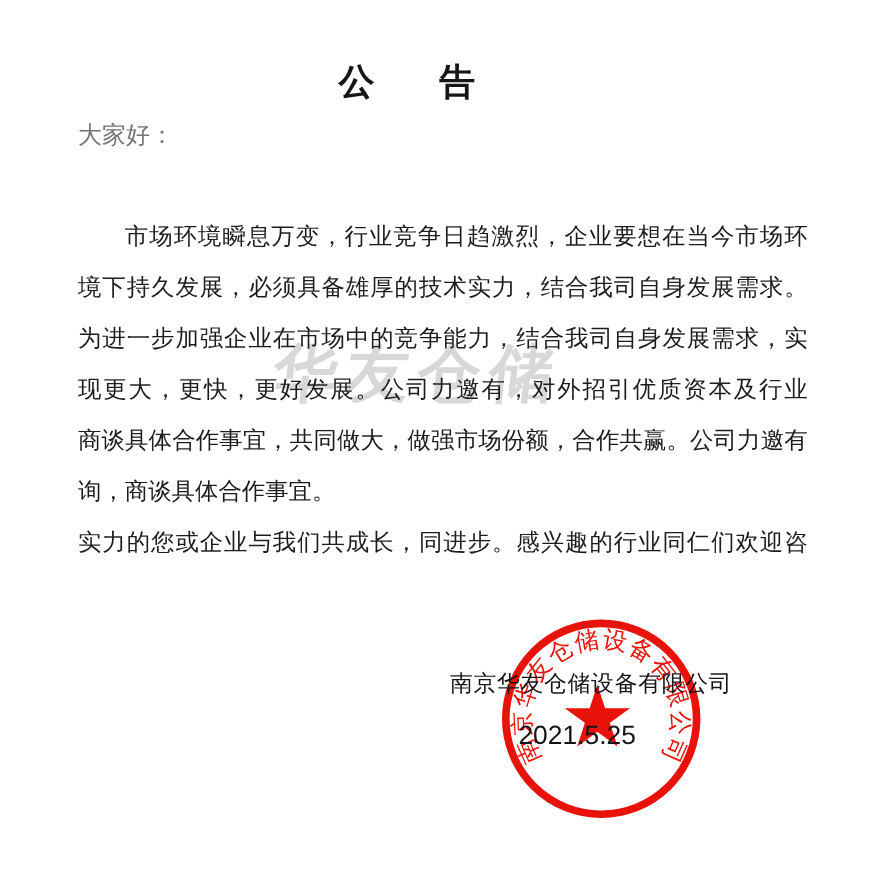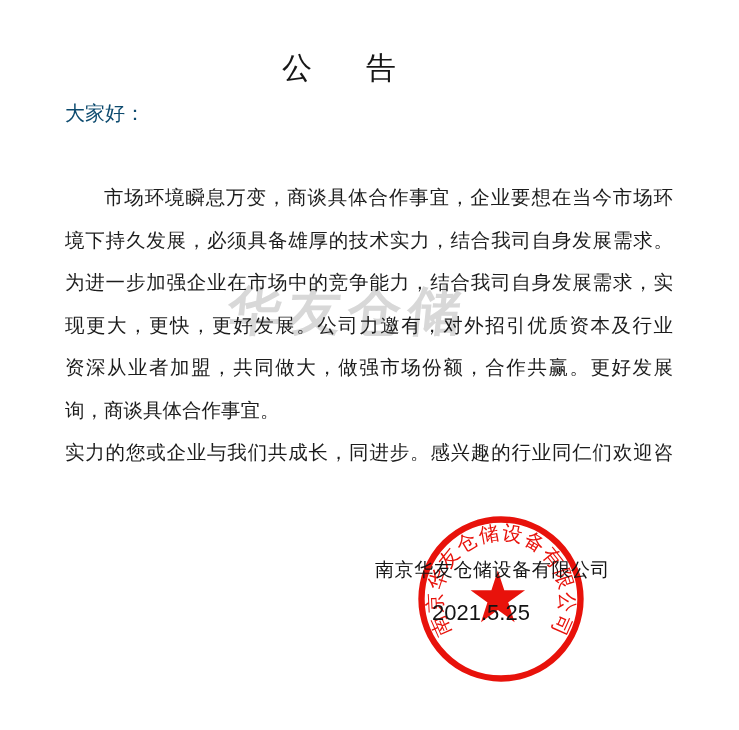--- a/index.html
+++ b/index.html
@@ -7,29 +7,29 @@
     position:relative;
     width:739px;height:730px;
     background:#ffffff;
     overflow:hidden;
     font-family:"Liberation Serif","DejaVu Serif",serif;
     color:#1c1c1c;
   }
   .title{
     position:absolute;left:0;top:48px;width:690px;
     text-align:center;
-    font-size:30px;font-weight:normal;
+    font-size:30px;font-weight:bold;
     letter-spacing:12px;
     color:#161616;
     white-space:pre;
   }
   .greeting{
     position:absolute;left:65px;top:99px;
     font-size:20px;line-height:28px;
-    color:#0c4a6e;
+    color:#737373;
   }
   .watermark{
     position:absolute;left:228px;top:276px;
     font-size:53px;font-weight:bold;
     letter-spacing:7px;
     color:#d8d8d8;
     transform:skewX(-6deg);
     white-space:nowrap;
     z-index:0;
   }
@@ -70,25 +70,25 @@
 
 <div class="page">
 
   <div class="title">公　告</div>
 
   <div class="greeting">大家好：</div>
 
   <div class="watermark">华友仓储</div>
 
   <div class="body" id="bodyLines">
-      <div class="bodyline first">市场环境瞬息万变，商谈具体合作事宜，企业要想在当今市场环</div>
+      <div class="bodyline first">市场环境瞬息万变，行业竞争日趋激烈，企业要想在当今市场环</div>
       <div class="bodyline">境下持久发展，必须具备雄厚的技术实力，结合我司自身发展需求。</div>
       <div class="bodyline">为进一步加强企业在市场中的竞争能力，结合我司自身发展需求，实</div>
       <div class="bodyline">现更大，更快，更好发展。公司力邀有，对外招引优质资本及行业</div>
-      <div class="bodyline">资深从业者加盟，共同做大，做强市场份额，合作共赢。更好发展</div>
+      <div class="bodyline">商谈具体合作事宜，共同做大，做强市场份额，合作共赢。公司力邀有</div>
       <div class="bodyline last">询，商谈具体合作事宜。</div>
       <div class="bodyline">实力的您或企业与我们共成长，同进步。感兴趣的行业同仁们欢迎咨</div>
     </div>
 
   <svg class="seal" viewBox="0 0 200 200" xmlns="http://www.w3.org/2000/svg">
     <circle cx="100" cy="100" r="75" fill="none" stroke-width="6" stroke="#e8120b"></circle>
     <path id="sealArc" d="M 54.1 132.1 A 56 56 0 1 1 145.9 132.1" fill="none"></path>
     <text font-size="19" letter-spacing="1.2" font-family="Liberation Serif, serif" fill="#e8120b">
       <textPath href="#sealArc" startOffset="1">南京华友仓储设备有限公司</textPath>
     </text>

